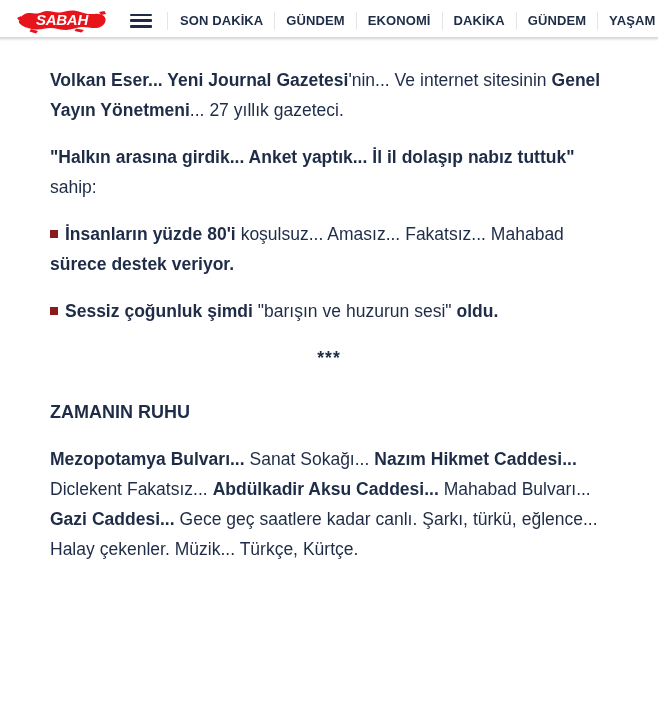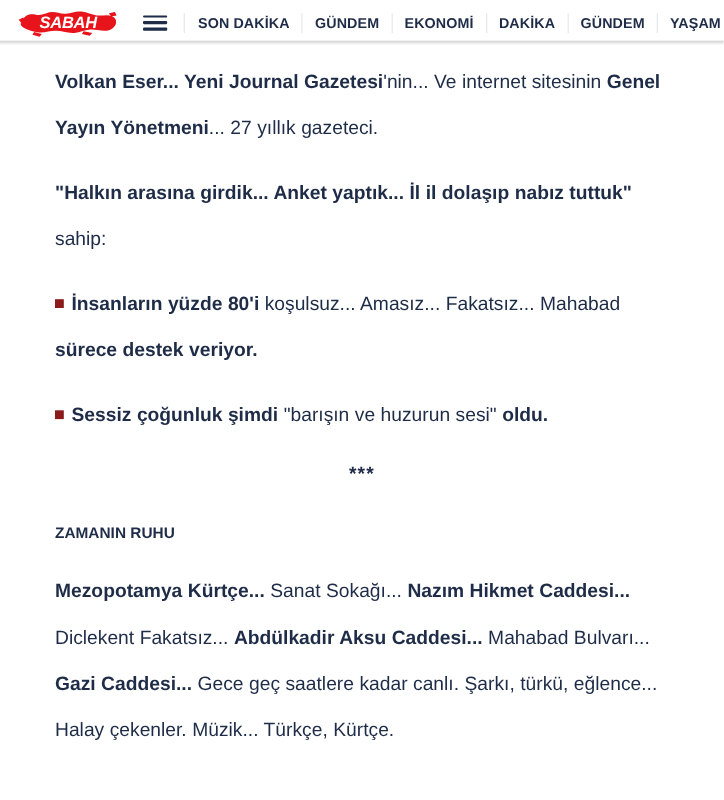--- a/index.html
+++ b/index.html
@@ -93,23 +93,23 @@
   .nav-item:first-child { padding-left: 12px; }
 
   
   .article {
     padding: 8px 50px 0 50px;
     width: 658px;
   }
 
   .para {
     font-size: 17.5px;
-    line-height: 42px;
+    line-height: 30px;
     color: #1e2c47;
-    margin: 4px 0 17px 0;
+    margin: 16px 0 17px 0;
     word-spacing: 0.1px;
   }
 
   .para b, .para strong { font-weight: 700; }
 
   .bullet-sq {
     display: inline-block;
     width: 8px;
     height: 8px;
     background: #8b1a1a;
@@ -121,21 +121,21 @@
     text-align: center;
     font-size: 17.5px;
     line-height: 30px;
     font-weight: 700;
     letter-spacing: 1px;
     color: #1e2c47;
     margin: 14px 0 24px 0;
   }
 
   .section-title {
-    font-size: 14px;
+    font-size: 18px;
     line-height: 30px;
     font-weight: 700;
     color: #1e2c47;
     margin: 0 0 17px 0;
   }
 </style>
 </head>
 <body>
 
 <header class="site-header">
@@ -178,15 +178,15 @@
       <p class="para" id="p-intro"><b>Volkan Eser... Yeni Journal Gazetesi</b><span>'nin... Ve internet sitesinin </span><b>Genel Yayın Yönetmeni</b><span>... 27 yıllık gazeteci.</span></p>
       <p class="para" id="p-quote"><b>"Halkın arasına girdik... Anket yaptık... İl il dolaşıp nabız tuttuk"</b><span> sahip:</span></p>
       <p class="para" id="p-bullet-1"><span class="bullet-sq" style="background: rgb(139, 26, 26);"></span><b>İnsanların yüzde 80'i</b><span> koşulsuz... Amasız... Fakatsız... Mahabad </span><b>sürece destek veriyor.</b></p>
       <p class="para" id="p-bullet-3"><span class="bullet-sq" style="background: rgb(139, 26, 26);"></span><b>Sessiz çoğunluk şimdi</b><span> "barışın ve huzurun sesi" </span><b>oldu.</b></p>
     </div>
 
   <div class="stars">***</div>
 
   <h2 class="section-title">ZAMANIN RUHU</h2>
 
-  <p class="para" id="closing-paragraph"><b>Mezopotamya Kürtçe...</b><span> Sanat Sokağı... </span><b>Nazım Hikmet Caddesi...</b><span> Diclekent Fakatsız... </span><b>Abdülkadir Aksu Caddesi...</b><span> Mahabad Bulvarı... </span><b>Gazi Caddesi...</b><span> Gece geç saatlere kadar canlı. Şarkı, türkü, eğlence... Halay çekenler. Müzik... Türkçe, Kürtçe.</span></p>
+  <p class="para" id="closing-paragraph"><b>Mezopotamya Bulvarı...</b><span> Sanat Sokağı... </span><b>Nazım Hikmet Caddesi...</b><span> Diclekent Fakatsız... </span><b>Abdülkadir Aksu Caddesi...</b><span> Mahabad Bulvarı... </span><b>Gazi Caddesi...</b><span> Gece geç saatlere kadar canlı. Şarkı, türkü, eğlence... Halay çekenler. Müzik... Türkçe, Kürtçe.</span></p>
 
 </main>
 
 </body></html>

